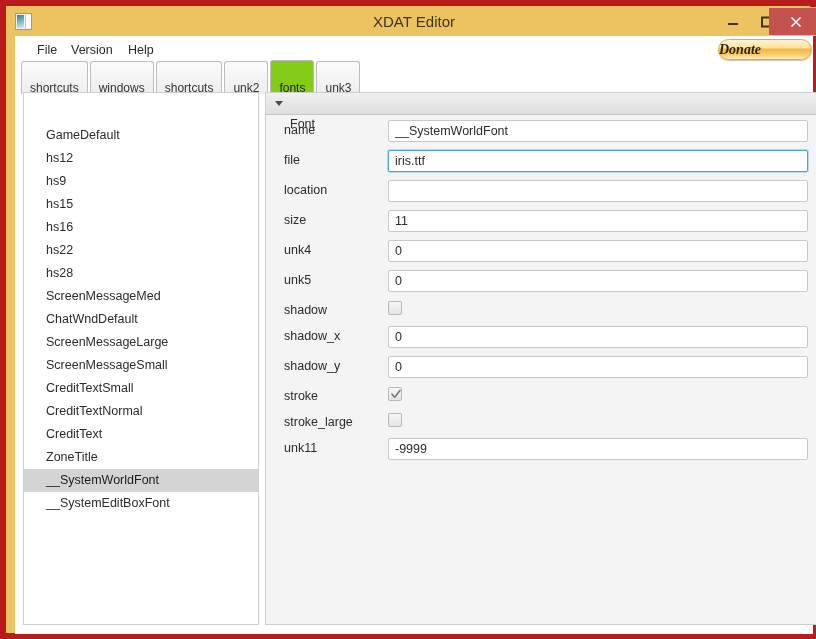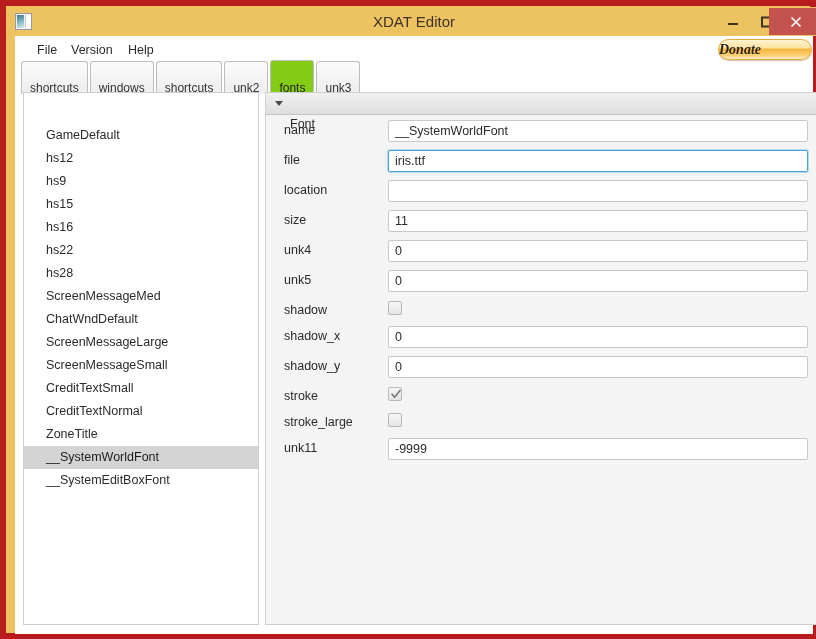--- a/index.html
+++ b/index.html
@@ -374,20 +374,21 @@
             <div class="list-item">hs15</div>
             <div class="list-item">hs16</div>
             <div class="list-item">hs22</div>
             <div class="list-item">hs28</div>
             <div class="list-item">ScreenMessageMed</div>
             <div class="list-item">ChatWndDefault</div>
             <div class="list-item">ScreenMessageLarge</div>
             <div class="list-item">ScreenMessageSmall</div>
             <div class="list-item">CreditTextSmall</div>
             <div class="list-item">CreditTextNormal</div>
+            <div class="list-item">CreditText</div>
             <div class="list-item">ZoneTitle</div>
             <div class="list-item selected">__SystemWorldFont</div>
             <div class="list-item">__SystemEditBoxFont</div>
           </div>
       </div>
 
       <div id="form-panel">
         <div id="group-header">
           <div id="group-tri"></div>
           <div id="group-title">Font</div>

